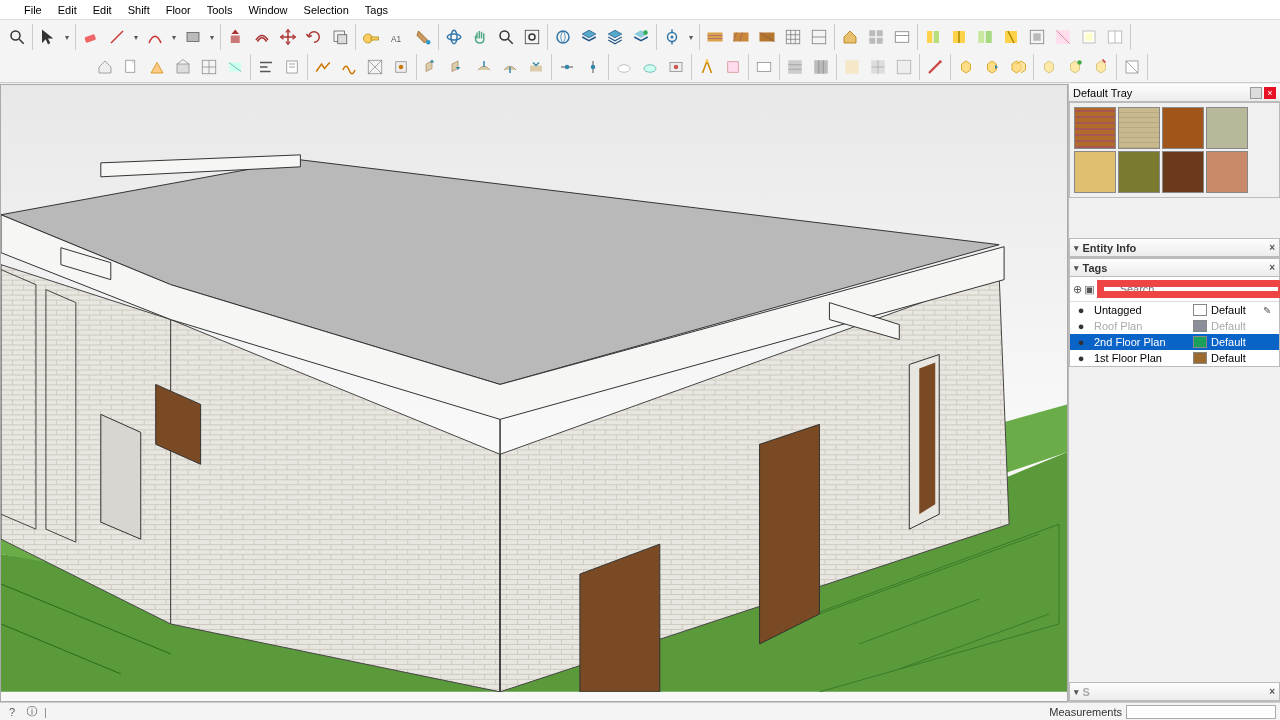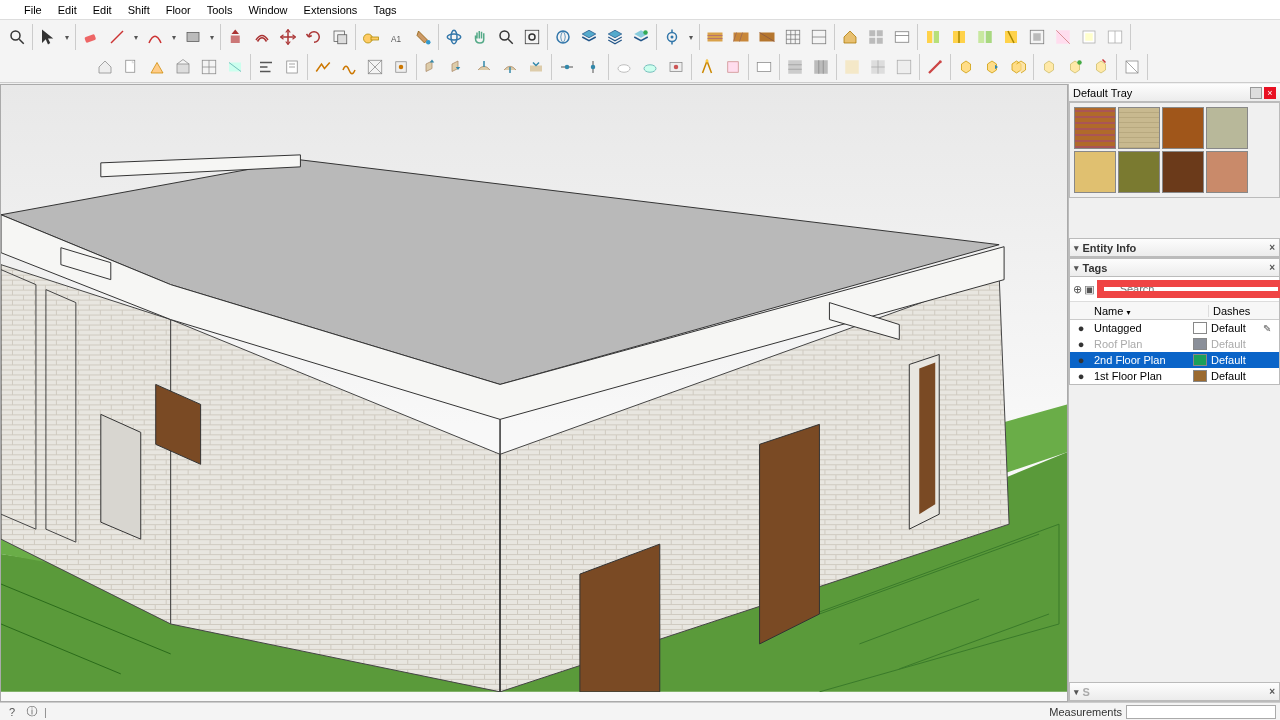--- a/index.html
+++ b/index.html
@@ -63,21 +63,21 @@
 <body>
 
 <div class="menubar">
   <span>File</span>
   <span>Edit</span>
   <span>Edit</span>
   <span>Shift</span>
   <span>Floor</span>
   <span>Tools</span>
   <span>Window</span>
-  <span>Extensions</span>
+  <span>Selection</span>
   <span>Tags</span>
 </div>
 
 <div class="toolbars">
 
   <div class="tbrow">
     <div class="toolgrp">
       <div class="tbtn">
           <svg viewBox="0 0 24 24">
             <circle cx="10" cy="10" r="6" fill="none" stroke="#333" stroke-width="2"></circle>
@@ -689,25 +689,20 @@
         <span class="x">×</span>
       </div>
       <div class="tagsbody">
         <div class="tagtop">
           <span class="ic">⊕</span>
           <span class="ic">▣</span>
           <input placeholder="Search" style="">
           <span class="ic">✎</span>
           <span class="ic">⚑</span>
           <span class="ic">▸</span>
-        </div>
-        <div class="tagcols">
-          <span class="c1"></span>
-          <span class="c2"><span>Name</span> <span style="font-size:8px">▾</span></span>
-          <span class="c3">Dashes</span>
         </div>
         <div id="tagrows">
             <div class="tagrow">
               <span class="vis">●</span>
               <span class="nm">Untagged</span>
               <span class="swc" style="background:#ffffff"></span>
               <span class="dash">Default</span>
               <span class="pen">✎</span>
             </div>
             <div class="tagrow dim">

